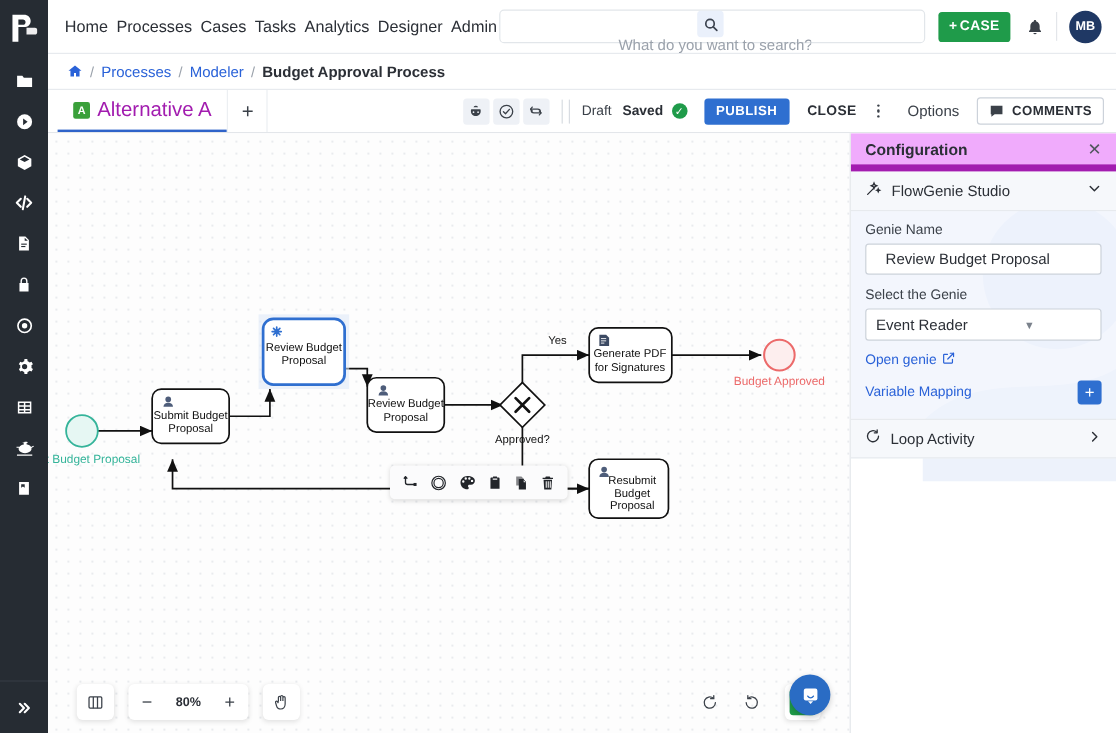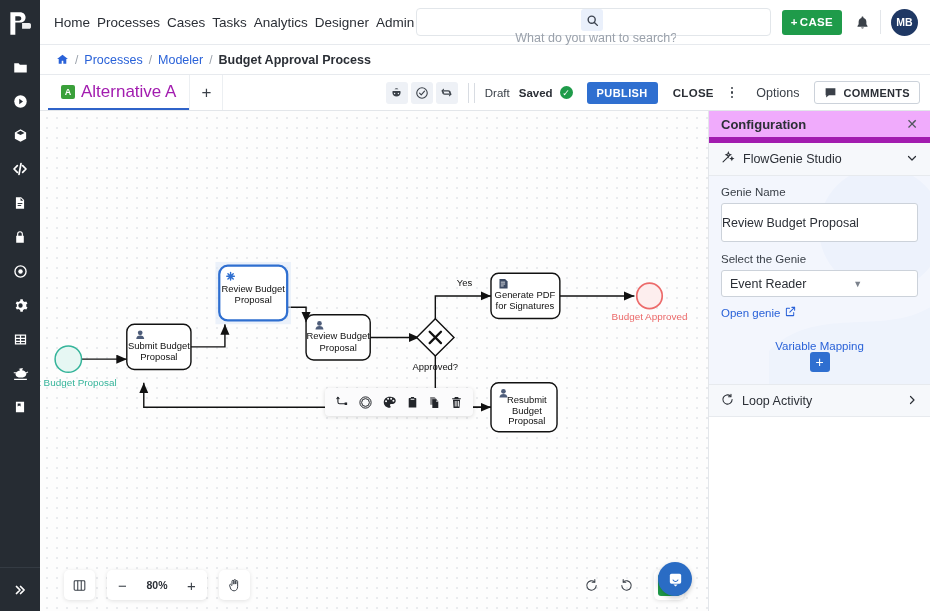--- a/index.html
+++ b/index.html
@@ -205,38 +205,38 @@
   .cfg-section .sec-label { font-size: 12.5px; color: #2b2f36; flex: 1 1 auto; }
   .cfg-genie-body {
     position: relative; z-index: 2; padding: 10px 12px 12px;
     background: rgba(238,243,252,.72);
   }
   .watermark {
     position: absolute; z-index: 1; pointer-events: none; opacity: 1;
   }
   .fld-label { font-size: 11.5px; color: #3b4149; margin-bottom: 5px; }
   .fld-input {
-    width: 100%; height: 39px; border: 1px solid #ccd2da; border-radius: 3px;
-    background: #fff; font-size: 12.5px; color: #2b2f36; padding: 0 0;
+    width: 100%; height: 26px; border: 1px solid #ccd2da; border-radius: 3px;
+    background: #fff; font-size: 12.5px; color: #2b2f36; padding: 0 16px;
     font-family: "Liberation Sans", sans-serif; outline: none;
   }
   .fld-gap { height: 11px; }
   .fld-select {
     width: 100%; height: 27px; border: 1px solid #ccd2da; border-radius: 3px;
     background: #fff; font-size: 12.5px; color: #2b2f36; padding: 0 8px;
     display: flex; align-items: center; cursor: pointer;
   }
   .fld-select span { flex: 1 1 auto; }
   .caret { color: #7b828c; font-size: 9px; }
   .cfg-link {
     margin-top: 9px; font-size: 11.5px; color: #2a62d8; cursor: pointer;
     display: flex; align-items: center; gap: 5px;
   }
   .cfg-varrow {
-    margin-top: 21px; display: flex; align-items: center; flex-direction: column;
+    margin-top: 10px; display: flex; align-items: center;
   }
   .cfg-varrow .vlabel { font-size: 11.5px; color: #2a62d8; flex: 1 1 auto; cursor: pointer; }
   .plus-btn {
     width: 20px; height: 20px; background: #2f6fd0; color: #fff; border-radius: 3px;
     display: flex; align-items: center; justify-content: center; font-size: 14px; cursor: pointer;
   }
 </style>
 </head>
 <body>
 

